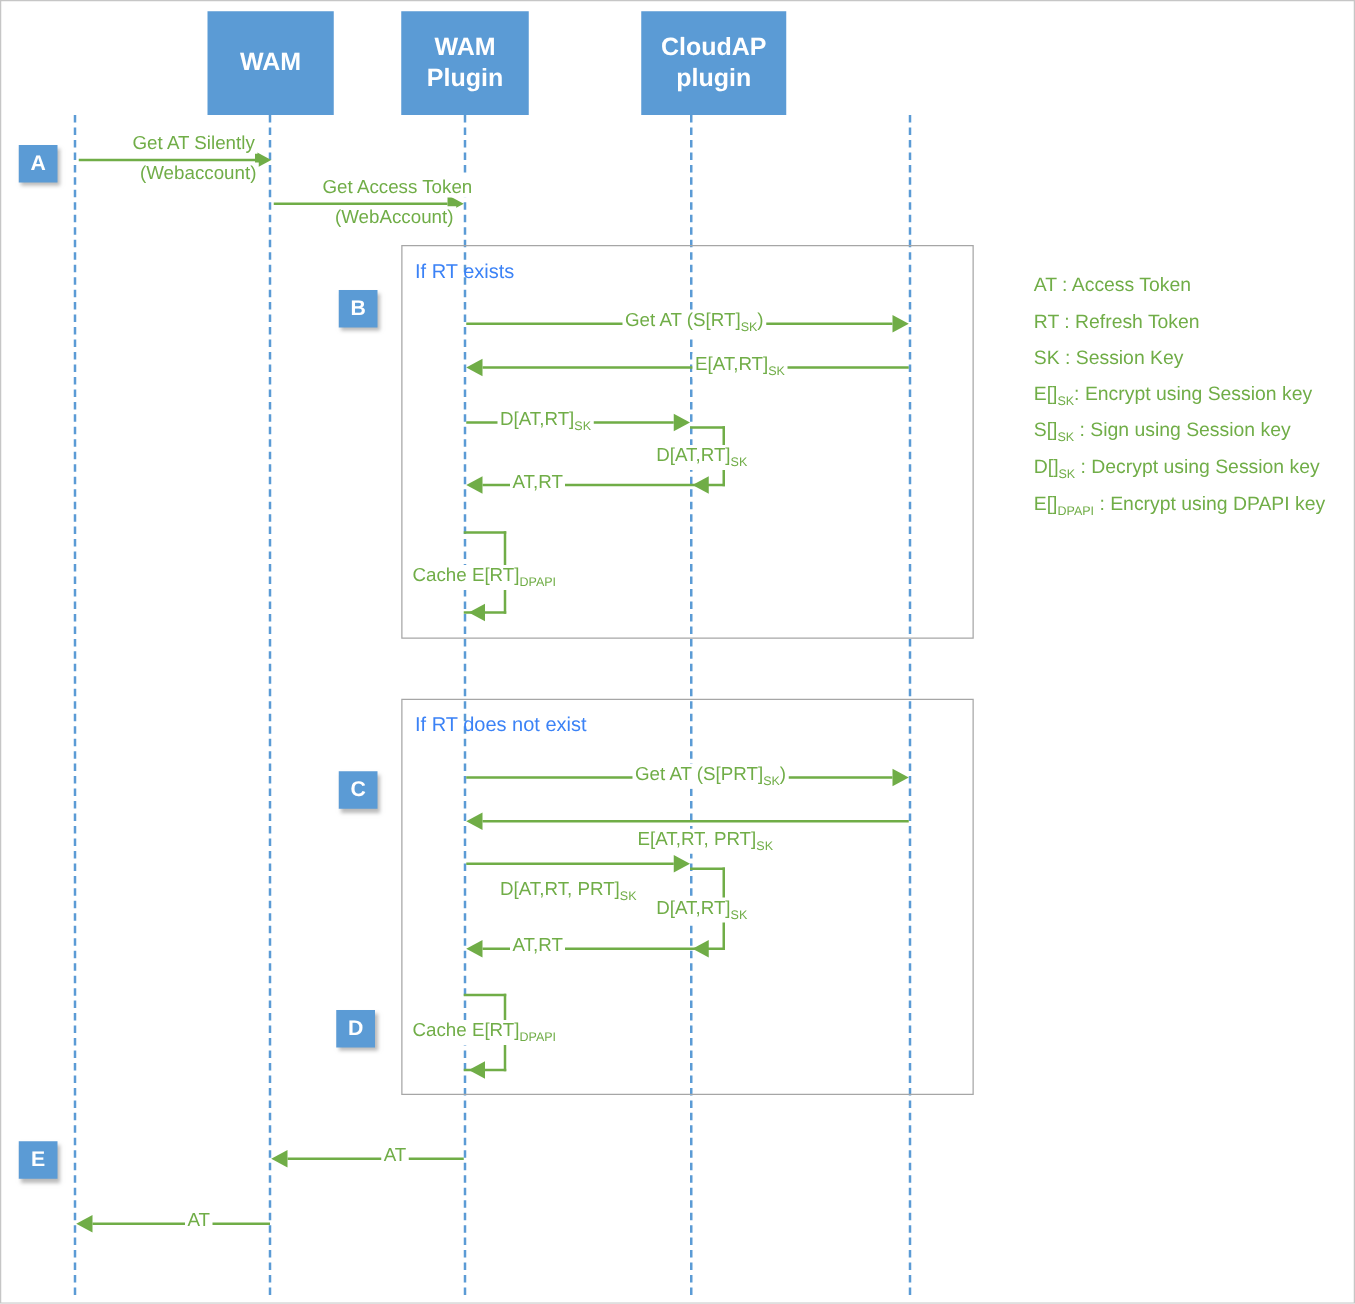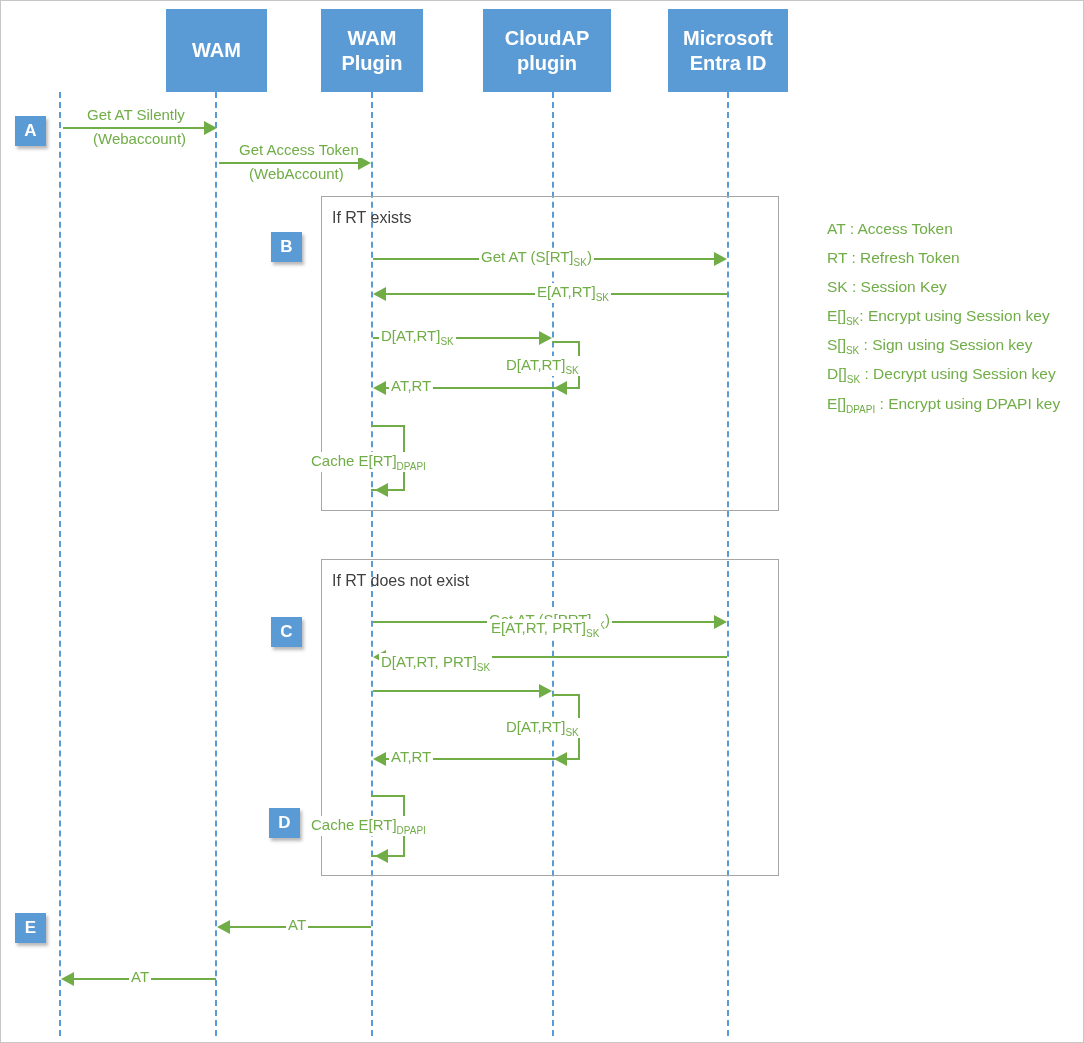--- a/index.html
+++ b/index.html
@@ -17,47 +17,45 @@
   .lifeline {
     position:absolute; top:91px; height:944px; width:0;
     border-left:2px dashed #5B9BD5;
   }
   .marker {
     position:absolute; width:31px; height:30px; background:#5B9BD5; color:#fff;
     font-weight:bold; font-size:17px; display:flex; align-items:center;
     justify-content:center; box-shadow:2px 3px 3px rgba(130,130,130,.55);
   }
   .fragment { position:absolute; border:1px solid #A6A6A6; }
-  .fragment-label { position:absolute; color:#404040; font-size:16px; white-space:nowrap; }
+  .fragment-label { position:absolute; color:#3b82f6; font-size:16px; white-space:nowrap; }
   .hline { position:absolute; border-top:2px solid #70AD47; }
   .arr-r { position:absolute; width:0; height:0; border:7px solid transparent; border-right:0; border-left:13px solid #70AD47; }
   .arr-l { position:absolute; width:0; height:0; border:7px solid transparent; border-left:0; border-right:13px solid #70AD47; }
   .selfloop { position:absolute; border:2px solid #70AD47; border-left:none; }
   .msg {
     position:absolute; color:#70AD47; font-size:15px; white-space:nowrap;
-    background:#fff; padding:0 2px;
+    background:#fff; padding:0 2px;margin-left:19px;
   }
   .msg sub, .legend sub { font-size:10px; }
   .legend {
     position:absolute; left:826px; top:216px; width:244px; color:#70AD47;
     font-size:15.5px; line-height:23px;
   }
 </style>
 </head>
 <body>
 
 <div class="canvas">
 
   <div class="actor" style="left:165px;top:8px;width:101px;height:83px">WAM</div>
   <div class="actor" style="left:320px;top:8px;width:102px;height:83px">WAM
 Plugin</div>
-  <div class="actor" style="left:482px;top:8px;width:128px;height:83px">CloudAP
+  <div class="actor" style="left:512px;top:8px;width:116px;height:83px">CloudAP
 plugin</div>
-  <div class="actor" style="left:667px;top:8px;width:120px;height:83px">Microsoft
-Entra ID</div>
 
   <div class="lifeline" style="left:58px"></div>
   <div class="lifeline" style="left:214px"></div>
   <div class="lifeline" style="left:370px"></div>
   <div class="lifeline" style="left:551px"></div>
   <div class="lifeline" style="left:726px"></div>
 
   <div class="marker" style="left:14px;top:115px">A</div>
   <div class="marker" style="left:270px;top:231px">B</div>
   <div class="marker" style="left:270px;top:616px">C</div>
@@ -103,25 +101,25 @@
   <div class="selfloop" style="left:370px;top:424px;width:34px;height:66px"></div>
   <div class="arr-l" style="left:374px;top:482px"></div>
   <div class="msg" style="left:308px;top:451px"><span>Cache E[RT]</span><sub>DPAPI</sub><span></span></div>
 
   <div class="hline" style="left:372px;top:620px;width:341px"></div>
   <div class="arr-r" style="left:713px;top:614px"></div>
   <div class="msg" style="left:486px;top:610px"><span>Get AT (S[PRT]</span><sub>SK</sub><span>)</span></div>
 
   <div class="hline" style="left:385px;top:655px;width:341px"></div>
   <div class="arr-l" style="left:372px;top:649px"></div>
-  <div class="msg" style="left:488px;top:618px"><span>E[AT,RT, PRT]</span><sub>SK</sub><span></span></div>
+  <div class="msg" style="left:488px;top:662px"><span>E[AT,RT, PRT]</span><sub>SK</sub><span></span></div>
 
   <div class="hline" style="left:372px;top:689px;width:166px"></div>
   <div class="arr-r" style="left:538px;top:683px"></div>
-  <div class="msg" style="left:378px;top:652px"><span>D[AT,RT, PRT]</span><sub>SK</sub><span></span></div>
+  <div class="msg" style="left:378px;top:702px"><span>D[AT,RT, PRT]</span><sub>SK</sub><span></span></div>
 
   <div class="selfloop" style="left:551px;top:693px;width:28px;height:66px"></div>
   <div class="arr-l" style="left:553px;top:751px"></div>
   <div class="msg" style="left:503px;top:717px"><span>D[AT,RT]</span><sub>SK</sub><span></span></div>
 
   <div class="hline" style="left:385px;top:757px;width:166px"></div>
   <div class="arr-l" style="left:372px;top:751px"></div>
   <div class="msg" style="left:388px;top:747px">AT,RT</div>
 
   <div class="selfloop" style="left:370px;top:794px;width:34px;height:62px"></div>

